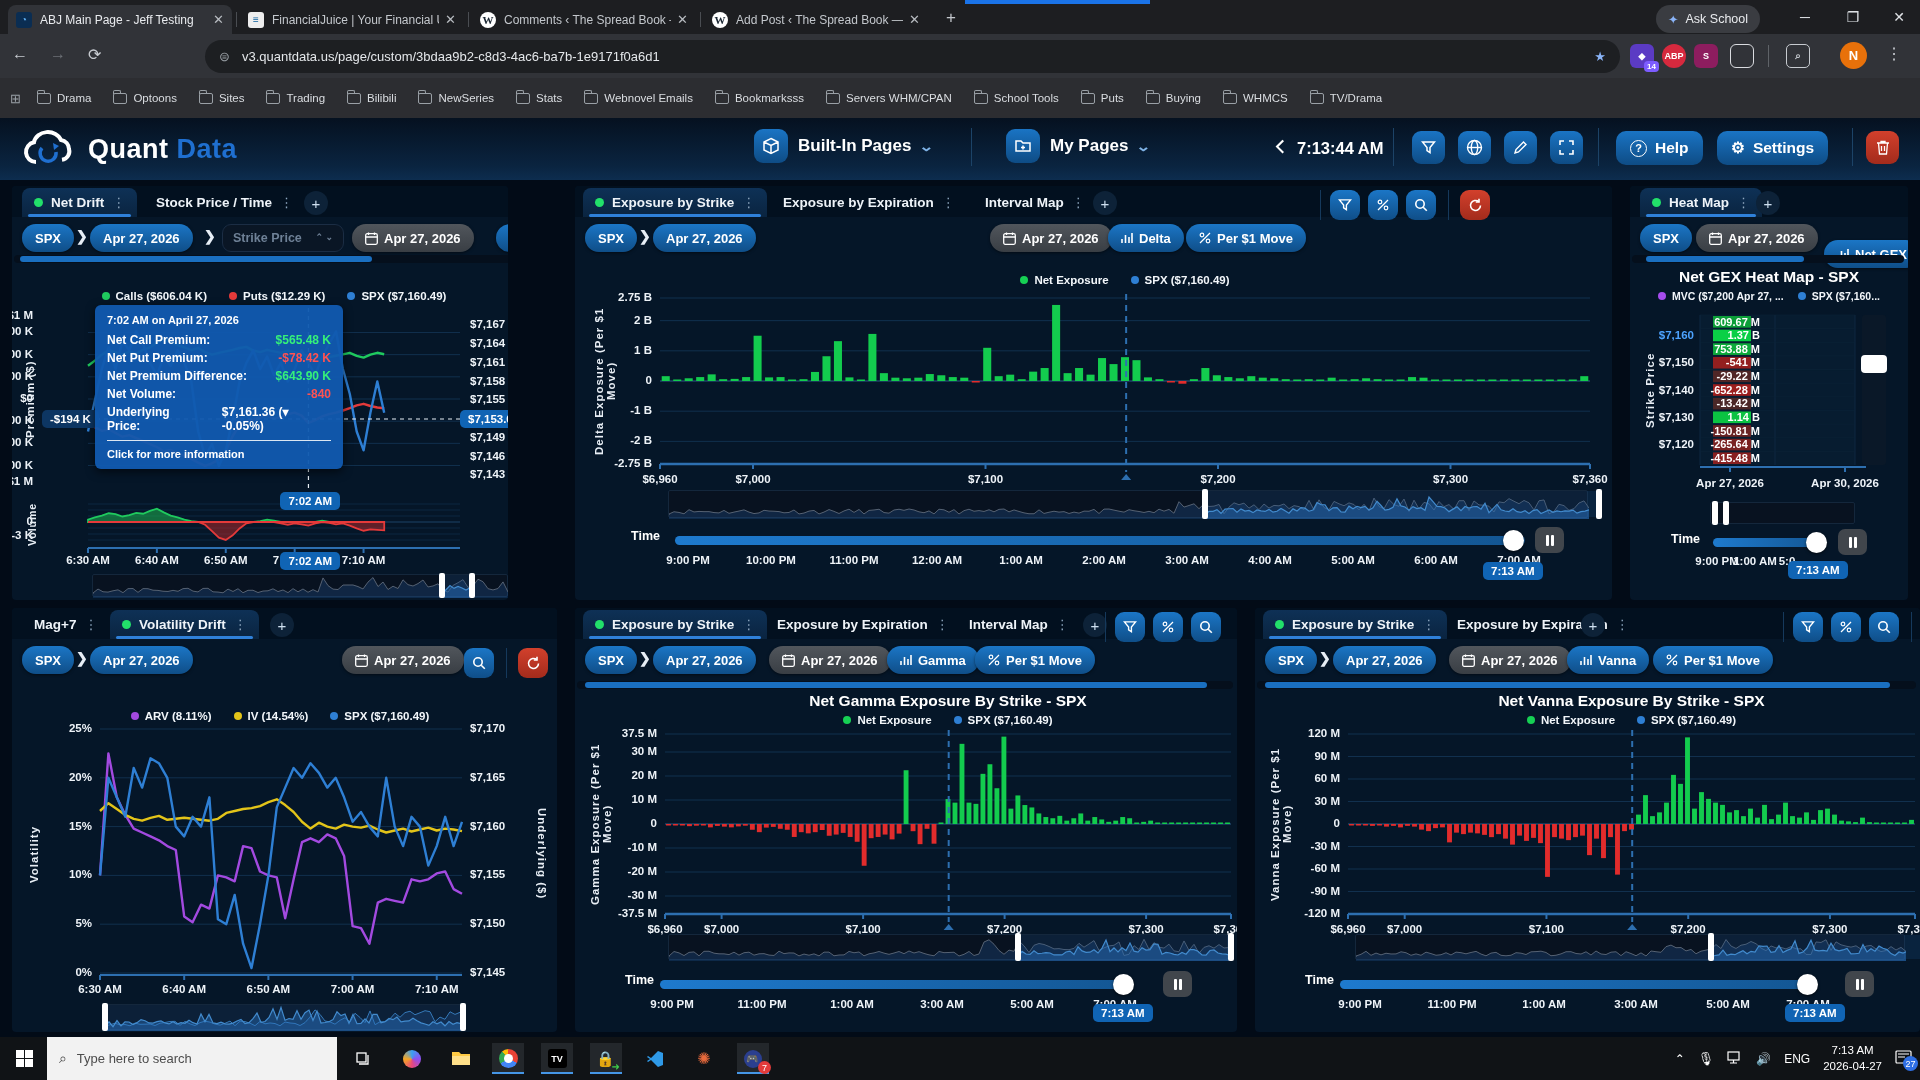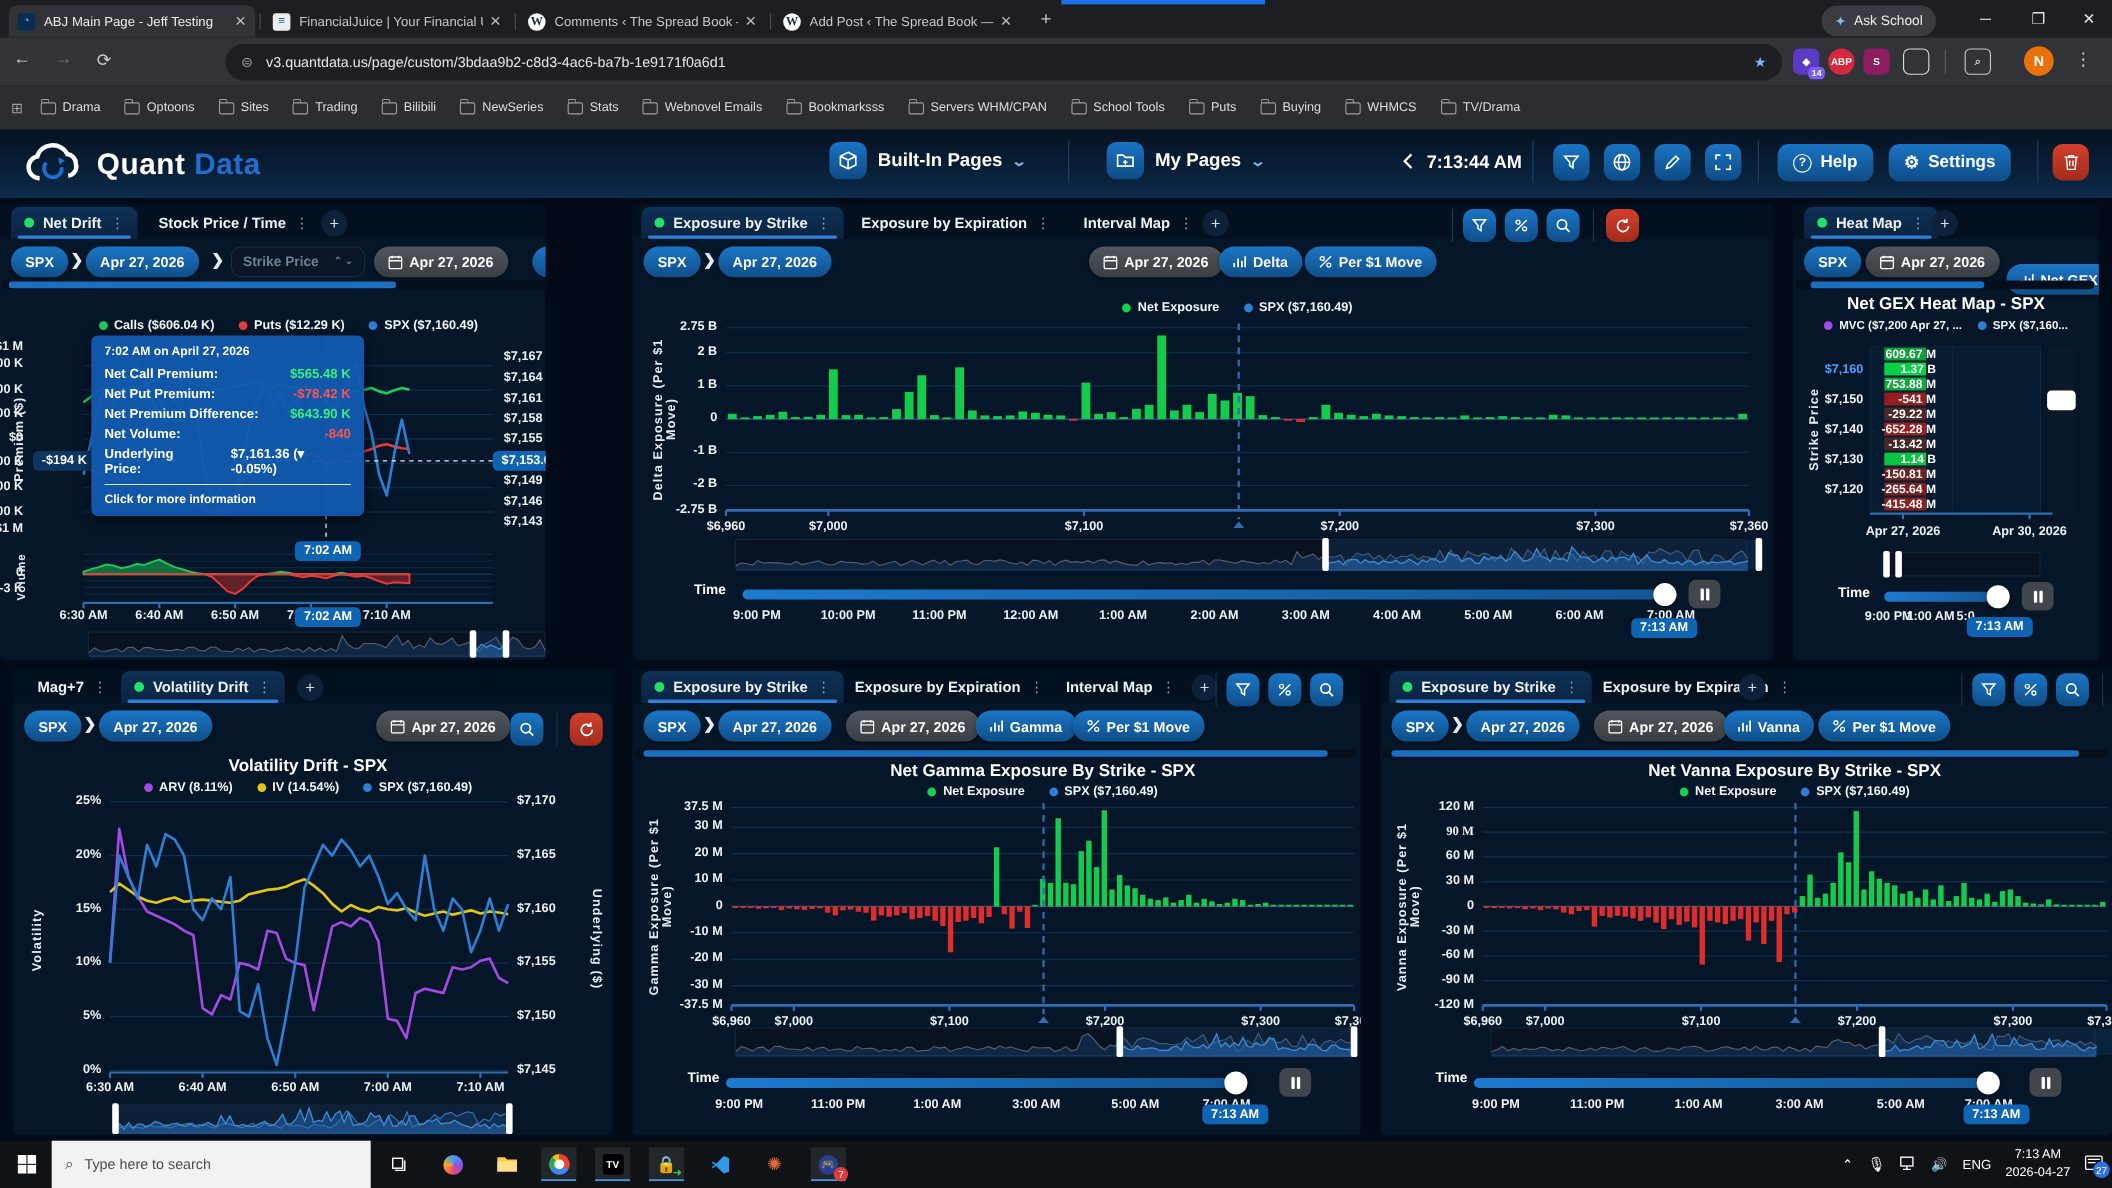--- a/index.html
+++ b/index.html
@@ -904,21 +904,21 @@
           <path d="M372.1945749999997 322 l5 -6 l5 6 z" fill="#2d6fb0"></path>
           <line x1="93" x2="660" y1="306" y2="306" stroke="#2d6fb0" stroke-width="2.5"></line>
           <line x1="93" x2="93" y1="306" y2="311" stroke="#2d6fb0" stroke-width="2"></line>
           <line x1="149.7" x2="149.7" y1="306" y2="311" stroke="#2d6fb0" stroke-width="2"></line>
           <line x1="291.45" x2="291.45" y1="306" y2="311" stroke="#2d6fb0" stroke-width="2"></line>
           <line x1="433.2" x2="433.2" y1="306" y2="311" stroke="#2d6fb0" stroke-width="2"></line>
           <line x1="574.95" x2="574.95" y1="306" y2="311" stroke="#2d6fb0" stroke-width="2"></line>
           <line x1="660" x2="660" y1="306" y2="311" stroke="#2d6fb0" stroke-width="2"></line>
         </svg>
         <div class="ticklab" style="top: 119px; right: 580px;">120 M</div>
-        <div class="ticklab" style="top: 141.5px; right: 580px; font-family: Liberation Serif, serif;">90 M</div>
+        <div class="ticklab" style="top: 141.5px; right: 580px;">90 M</div>
         <div class="ticklab" style="top: 164px; right: 580px;">60 M</div>
         <div class="ticklab" style="top: 186.5px; right: 580px;">30 M</div>
         <div class="ticklab" style="top: 209px; right: 580px;">0</div>
         <div class="ticklab" style="top: 231.5px; right: 580px;">-30 M</div>
         <div class="ticklab" style="top: 254px; right: 580px;">-60 M</div>
         <div class="ticklab" style="top: 276.5px; right: 580px;">-90 M</div>
         <div class="ticklab" style="top: 299px; right: 580px;">-120 M</div>
         <div class="ticklab" style="top: 315px; left: 93px; transform: translateX(-50%);">$6,960</div>
         <div class="ticklab" style="top: 315px; left: 149.7px; transform: translateX(-50%);">$7,000</div>
         <div class="ticklab" style="top: 315px; left: 291.45px; transform: translateX(-50%);">$7,100</div>
@@ -947,21 +947,21 @@
           <i></i>
         </div>
         <div class="ticklab" style="top: 390px; left: 105px; transform: translateX(-50%);">9:00 PM</div>
         <div class="ticklab" style="top: 390px; left: 197px; transform: translateX(-50%);">11:00 PM</div>
         <div class="ticklab" style="top: 390px; left: 289px; transform: translateX(-50%);">1:00 AM</div>
         <div class="ticklab" style="top: 390px; left: 381px; transform: translateX(-50%);">3:00 AM</div>
         <div class="ticklab" style="top: 390px; left: 473px; transform: translateX(-50%);">5:00 AM</div>
         <div class="ticklab" style="top: 390px; left: 553px; transform: translateX(-50%);">7:00 AM</div>
         <div class="badge" style="left: 530px; top: 396px;">7:13 AM</div>
       </section>
-      <section class="panel" style="left: 0; top: 186px; width: 496px; height: 414px;">
+      <section class="panel" style="left: 12px; top: 186px; width: 496px; height: 414px;">
         <div class="ptabbar">
           <div class="ptab active" style="left: 10px;">
             <span class="pdot"></span>
             <span>Net Drift</span>
             <span class="pkebab">⋮</span>
           </div>
           <div class="ptab" style="left: 132px;">
             <span>Stock Price / Time</span>
             <span class="pkebab">⋮</span>
           </div>
@@ -1143,21 +1143,20 @@
             <path d="M9.2 9.2 12.8 12.8" stroke="#fff" stroke-width="1.6"></path>
           </svg>
         </div>
         <div class="cdiv" style="left: 494px; top: 40px;"></div>
         <div class="sicon red" style="left: 506px; top: 40px;">
           <svg width="15" height="15" viewBox="0 0 15 15">
             <path d="M12.5 7.5a5 5 0 1 1-1.7-3.8" fill="none" stroke="#fff" stroke-width="1.6"></path>
             <path d="M11 0.8v3.2H7.8" fill="none" stroke="#fff" stroke-width="1.6"></path>
           </svg>
         </div>
-        <div class="ptitle" style="left: 0px; top: 80px; width: 536px;">Volatility Drift - SPX</div>
         <div class="plegend" style="left: 68px; top: 102px; width: 400px;">
           <span class="lgi">
             <span class="ldot" style="background: rgb(163, 74, 224);"></span>
             <span>ARV (8.11%)</span>
           </span>
           <span class="lgi">
             <span class="ldot" style="background: rgb(227, 196, 25);"></span>
             <span>IV (14.54%)</span>
           </span>
           <span class="lgi">

